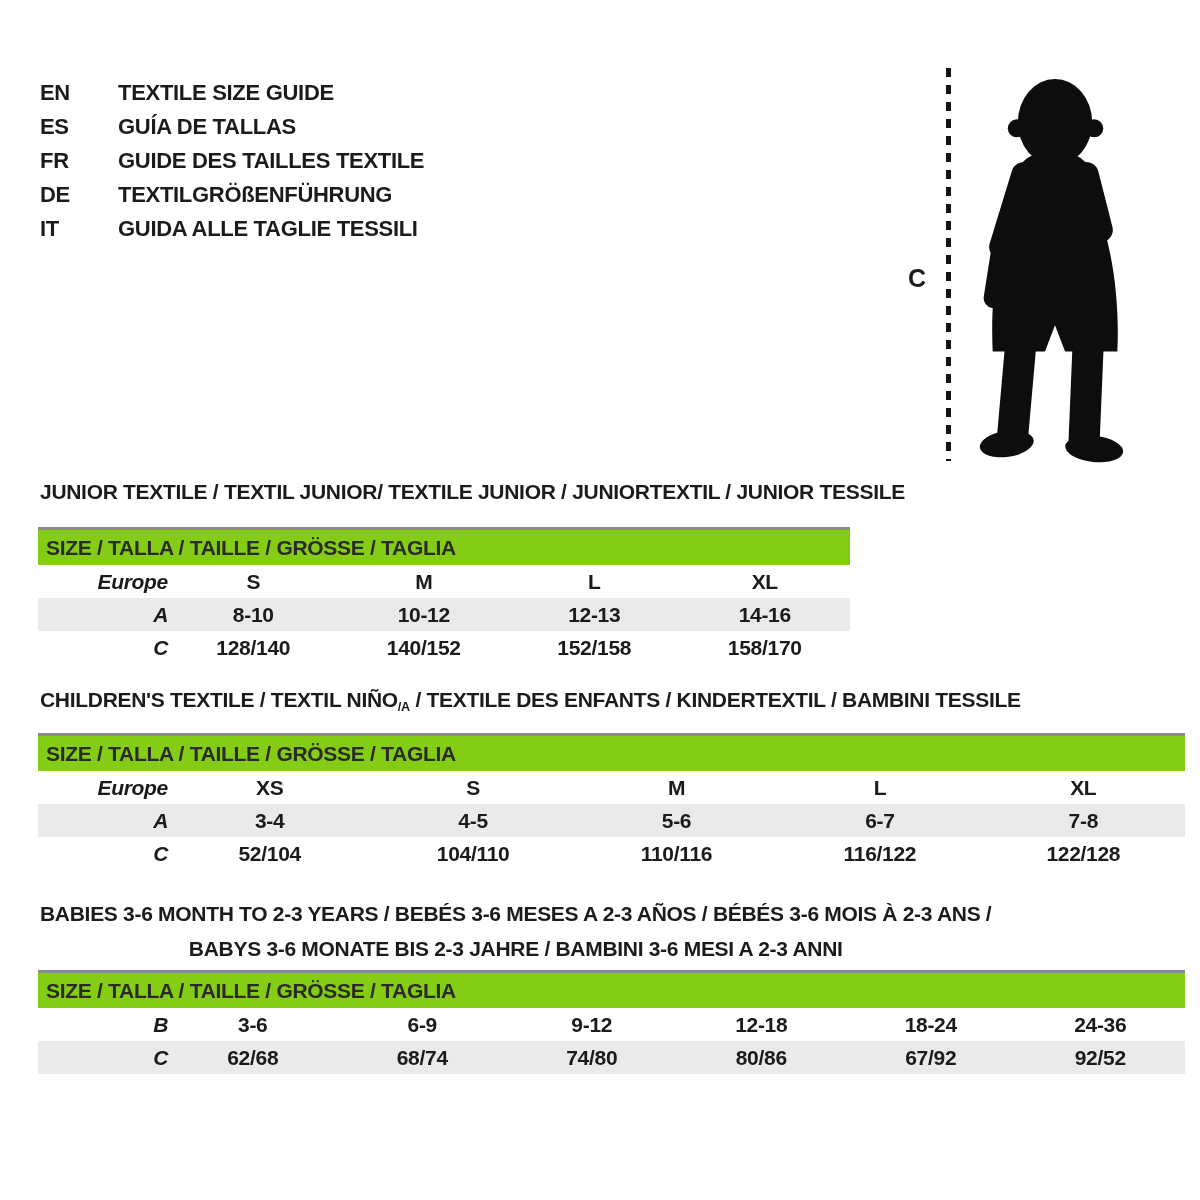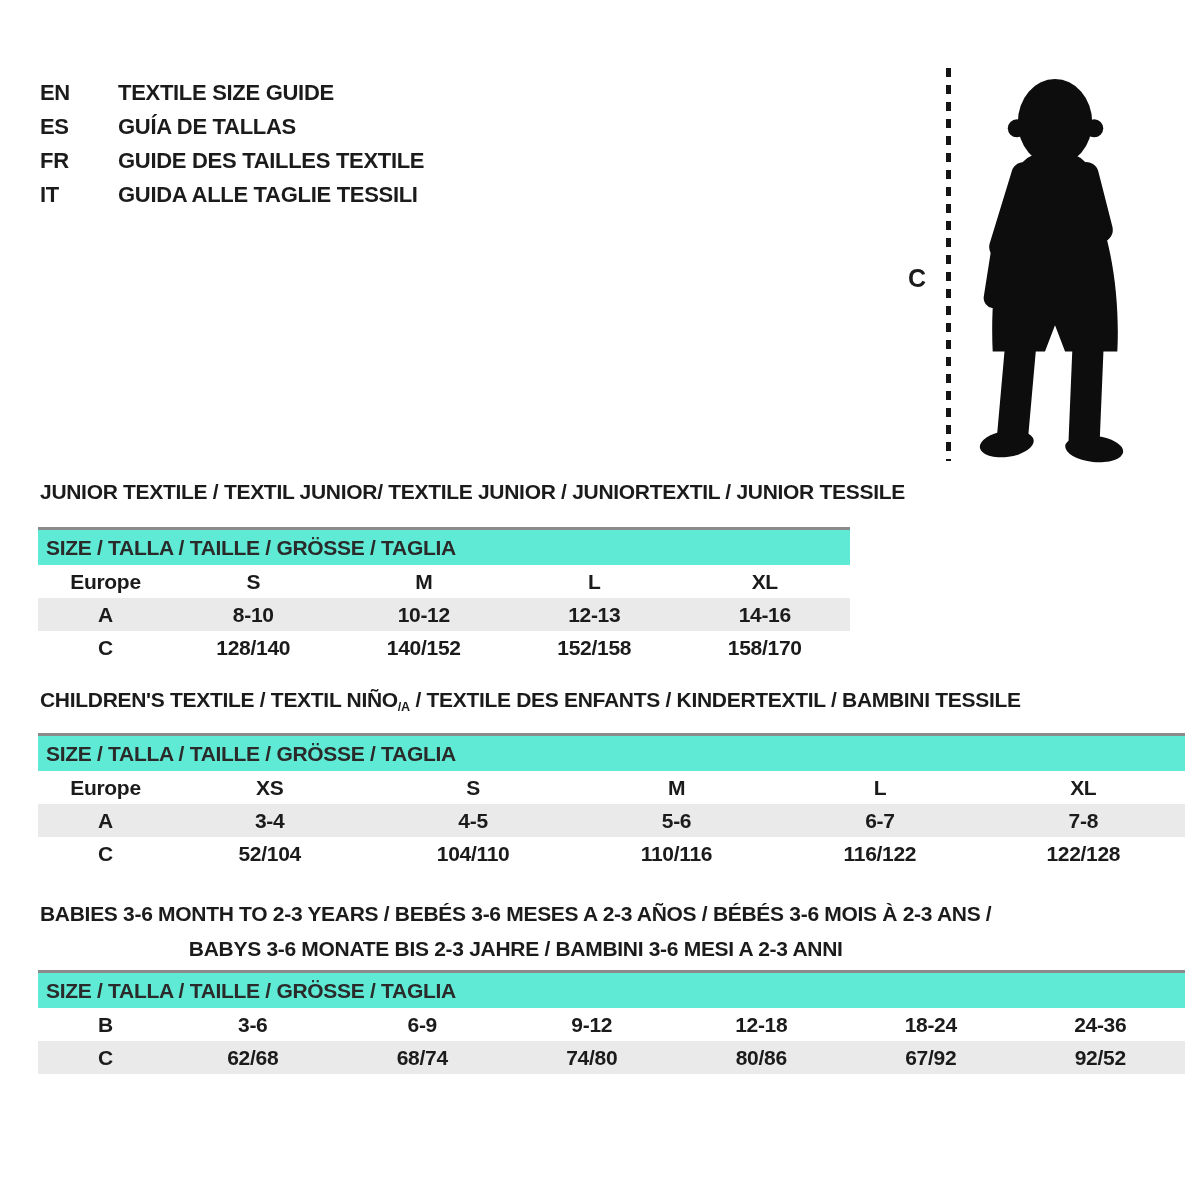--- a/index.html
+++ b/index.html
@@ -31,32 +31,32 @@
 
   
   .sec-title { position: absolute; left: 40px; font-size: 21px; white-space: nowrap; }
   .sub { font-size: 0.6em; position: relative; top: 0.32em; }
   .babies-title .line { line-height: 35px; }
 
   
   .sg-table { position: absolute; left: 38px; }
   .size-bar {
     height: 35px; line-height: 35px;
-    background: #5eead4;
+    background: #84cc16;
     border-top: 3px solid #8b8b8b;
     padding-left: 8px;
     font-size: 21px;
     color: #2a2a2a;
   }
   .trow { display: grid; height: 33px; align-items: center; font-size: 21px; }
   .junior   .trow { grid-template-columns: 130px repeat(4, 1fr); }
   .children .trow { grid-template-columns: 130px repeat(5, 1fr); }
   .babies   .trow { grid-template-columns: 130px repeat(6, 1fr); }
   .trow .cell { text-align: center; }
-  .trow .cell.rowlabel { text-align: center; padding-left: 5px; }
+  .trow .cell.rowlabel { text-align: right; padding-left: 5px; font-style: italic; }
   .trow.alt { background: #eaeaea; }
 
   
   .legend { position: absolute; left: 40px; top: 1066px; }
   .legend-line { line-height: 35px; font-size: 20px; white-space: nowrap; }
 
   
   .t-junior-title   { top: 432px; }
   .t-junior         { top: 479px; width: 812px; }
   .t-children-title { top: 640px; }
@@ -74,20 +74,24 @@
       <span class="lang-code">EN</span>
       <span class="lang-title">TEXTILE SIZE GUIDE</span>
     </div>
     <div class="lang-row">
       <span class="lang-code">ES</span>
       <span class="lang-title">GUÍA DE TALLAS</span>
     </div>
     <div class="lang-row">
       <span class="lang-code">FR</span>
       <span class="lang-title">GUIDE DES TAILLES TEXTILE</span>
+    </div>
+    <div class="lang-row">
+      <span class="lang-code">DE</span>
+      <span class="lang-title">TEXTILGRÖßENFÜHRUNG</span>
     </div>
     <div class="lang-row">
       <span class="lang-code">IT</span>
       <span class="lang-title">GUIDA ALLE TAGLIE TESSILI</span>
     </div>
   </div>
 
   <div class="measure-line"></div>
   <div class="measure-label">C</div>
   <svg class="silhouette" viewBox="0 0 170 400" xmlns="http://www.w3.org/2000/svg" fill="#0d0d0d" stroke="#0d0d0d">

